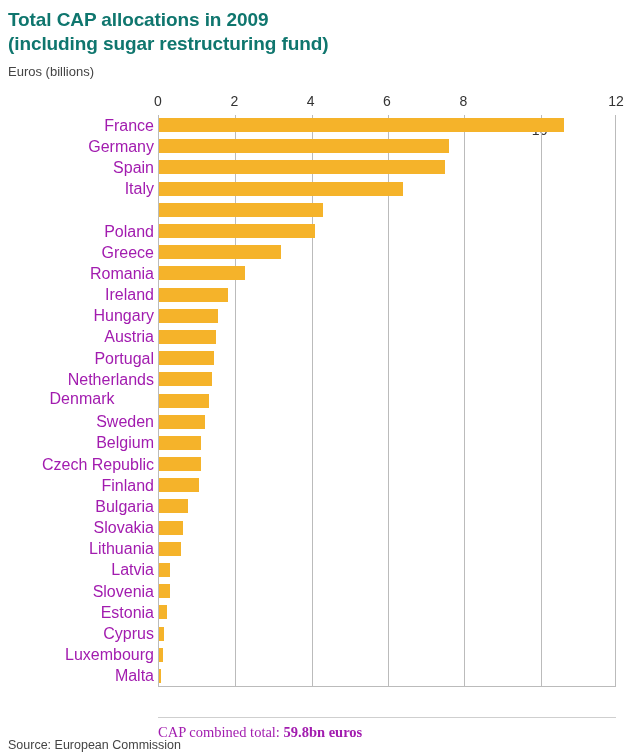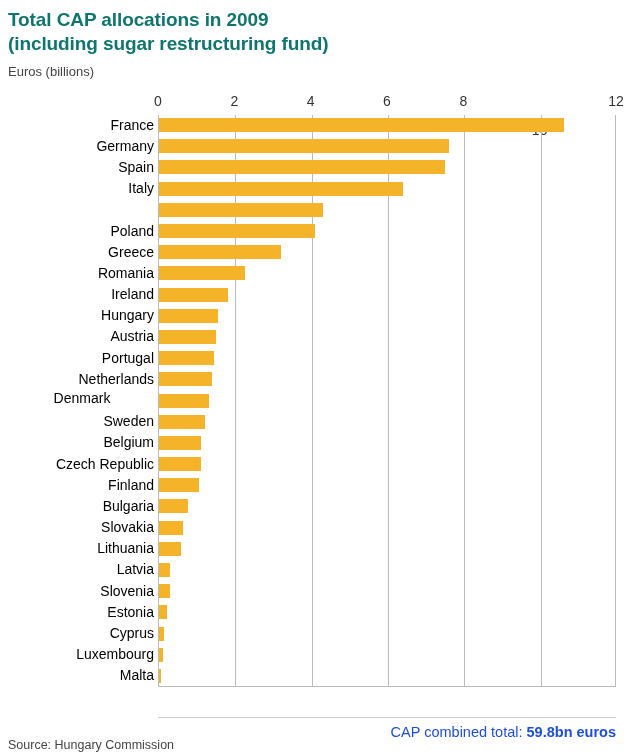--- a/index.html
+++ b/index.html
@@ -79,42 +79,43 @@
   .bar {
     position: absolute;
     background: #f5b32a;
     height: 14px;
   }
   .cat-label {
     position: absolute;
     right: 0;
     width: 144px;
     text-align: right;
-    font-size: 14px;
-    color: #000000;
+    font-size: 16px;
+    color: #a21caf;
     white-space: nowrap;
   }
   .cat-labels {
     position: absolute;
     left: 0;
     top: 24px;
     width: 146px;
     height: 572px;
   }
   .footer-total {
     position: absolute;
     left: 150px;
     top: 626px;
     width: 458px;
-    text-align: right;
+    text-align: left;
     font-size: 14.5px;
-    color: #1d4ed8;
+    color: #a21caf;
     border-top: 1px solid #cfcfcf;
     padding-top: 6px;
     box-sizing: border-box;
+    font-family: Liberation Serif, serif;
   }
   .footer-total b {
     font-weight: bold;
   }
   .source {
     position: absolute;
     left: 8px;
     top: 730px;
     font-size: 12.5px;
     color: #444444;
@@ -198,14 +199,14 @@
         <div class="bar" title="Slovenia: 0.28" style="left: 0px; top: 469.667px; width: 10.6867px; background: rgb(245, 179, 42);"></div>
         <div class="bar" title="Estonia: 0.22" style="left: 0px; top: 490.852px; width: 8.39667px; background: rgb(245, 179, 42);"></div>
         <div class="bar" title="Cyprus: 0.13" style="left: 0px; top: 512.037px; width: 4.96167px; background: rgb(245, 179, 42);"></div>
         <div class="bar" title="Luxembourg: 0.1" style="left: 0px; top: 533.222px; width: 3.81667px; background: rgb(245, 179, 42);"></div>
         <div class="bar" title="Malta: 0.05" style="left: 0px; top: 554.407px; width: 1.90833px; background: rgb(245, 179, 42);"></div>
       </div>
 
     <div class="footer-total"><span>CAP combined total: </span><b>59.8bn euros</b></div>
   </div>
 
-  <div class="source">Source: Hungary Commission</div>
+  <div class="source">Source: European Commission</div>
 </div>
 
 </body></html>

